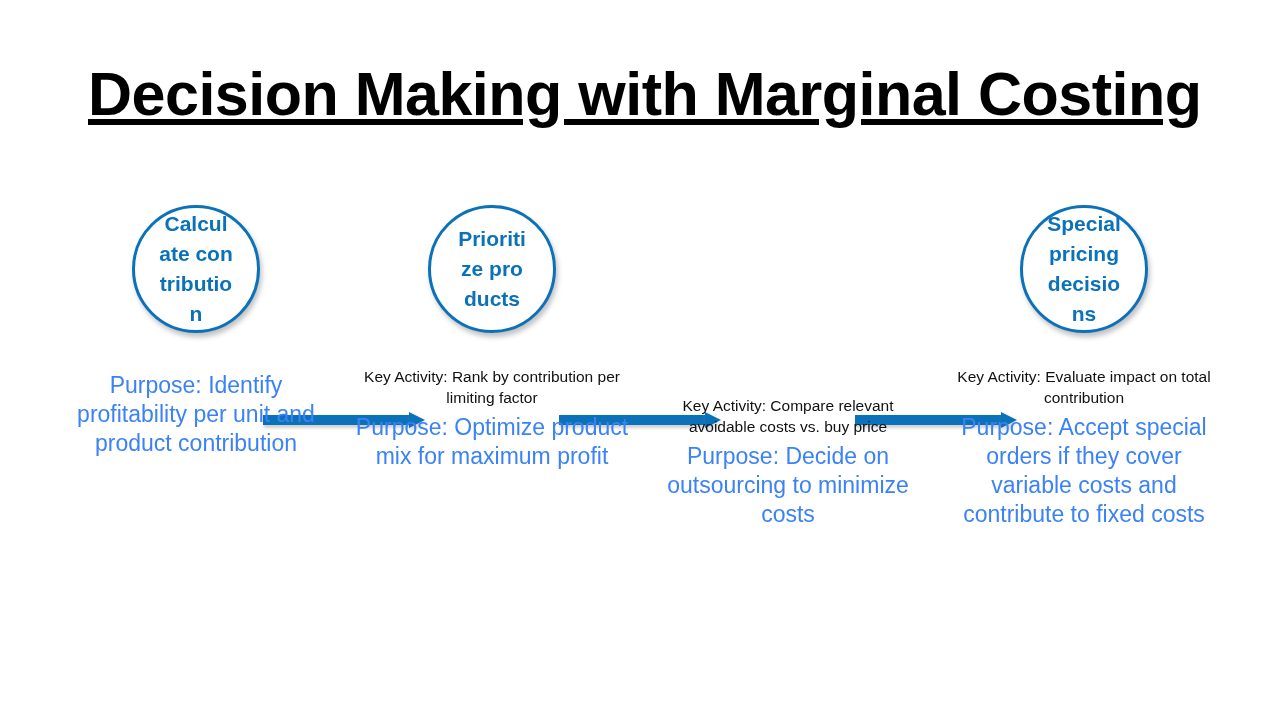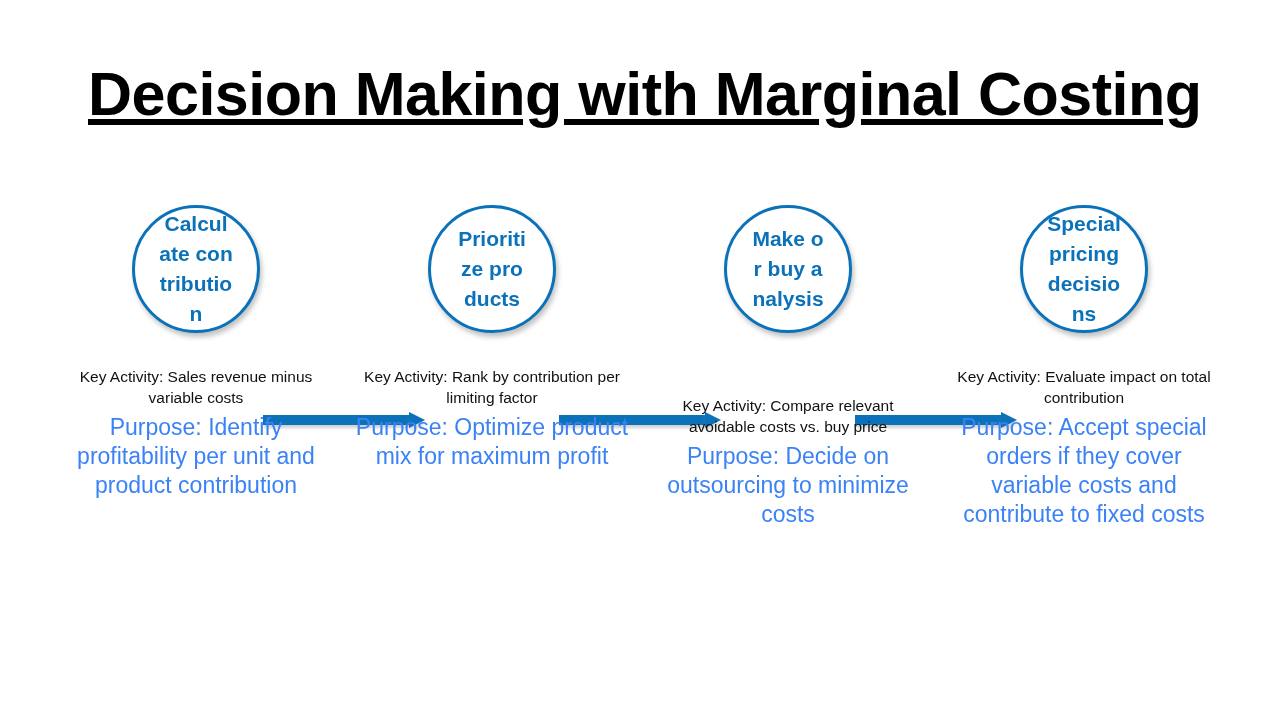--- a/index.html
+++ b/index.html
@@ -176,26 +176,20 @@
       </div>
     </div>
 
     <div class="node n1">
       <div class="circle-wrap">
         <div class="circle"></div>
         <div class="circle-label">Prioritize products</div>
       </div>
     </div>
 
-    <div class="node n2">
-      <div class="circle-wrap">
-        <div class="circle"></div>
-        <div class="circle-label">Make or buy analysis</div>
-      </div>
-    </div>
 
     <div class="node n3">
       <div class="circle-wrap">
         <div class="circle"></div>
         <div class="circle-label">Special pricing decisions</div>
       </div>
     </div>
 
     <div class="arrow a0">
       <div class="shaft"></div>
@@ -208,21 +202,20 @@
     <div class="arrow a2">
       <div class="shaft"></div>
       <div class="head"></div>
     </div>
 
   </div>
 
   <div class="captions">
 
     <div class="caption c0">
-      <div class="key-activity">Key Activity: Sales revenue minus variable costs</div>
       <div class="purpose">Purpose: Identify profitability per unit and product contribution</div>
     </div>
 
     <div class="caption c1">
       <div class="key-activity">Key Activity: Rank by contribution per limiting factor</div>
       <div class="purpose">Purpose: Optimize product mix for maximum profit</div>
     </div>
 
     <div class="caption c2">
       <div class="key-activity">Key Activity: Compare relevant avoidable costs vs. buy price</div>

